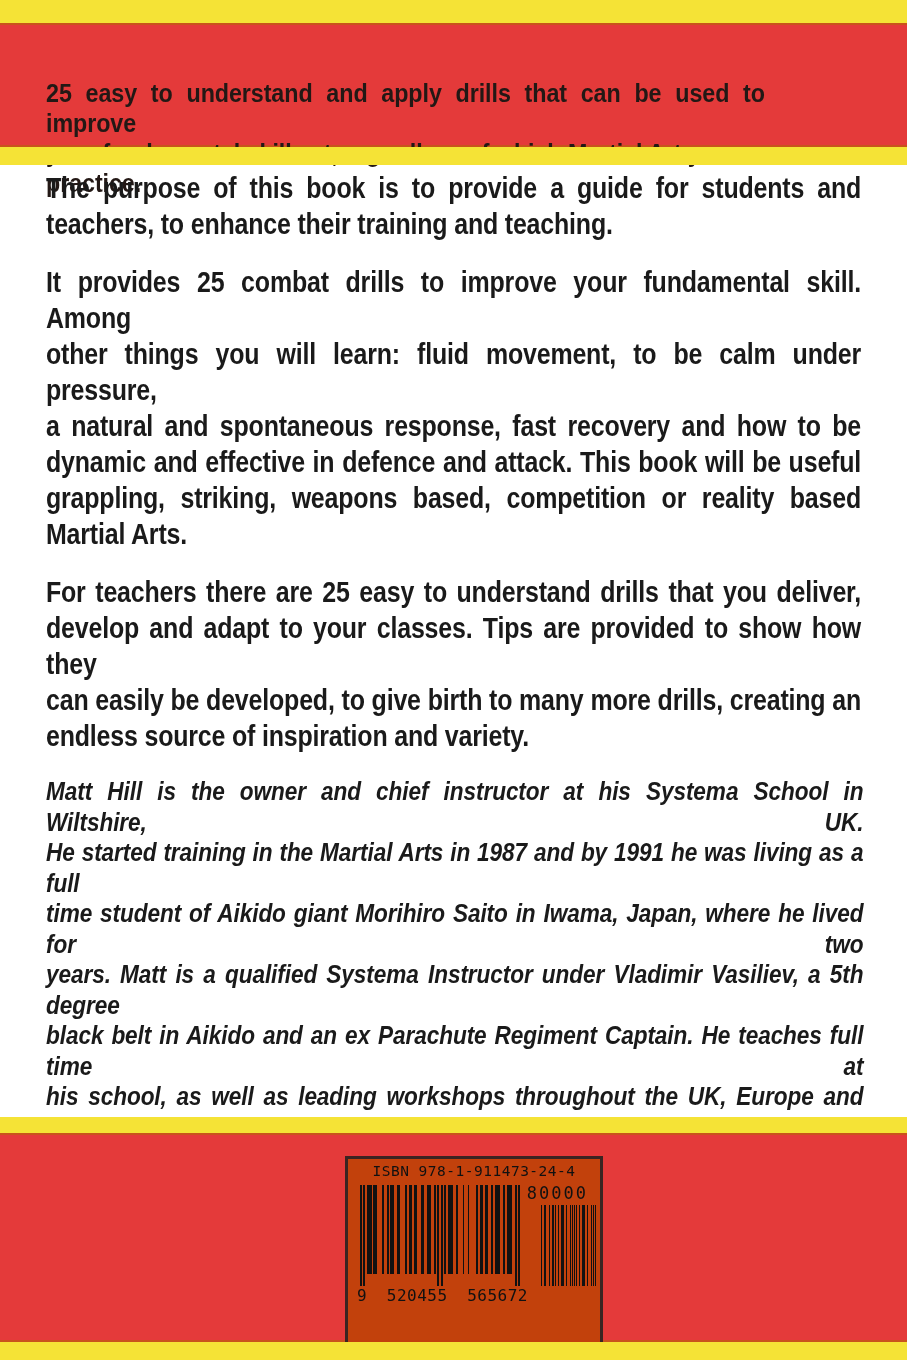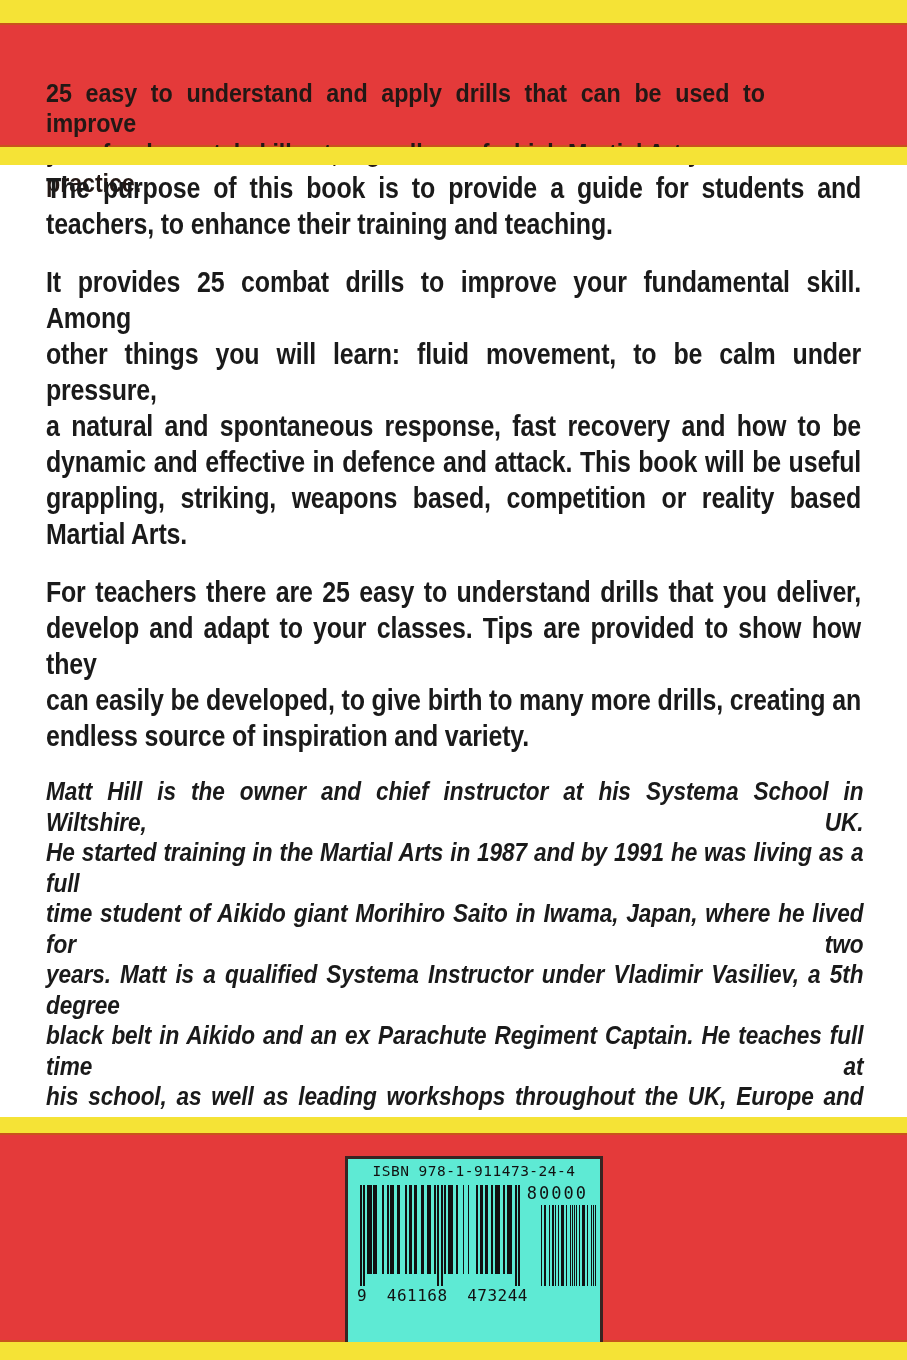--- a/index.html
+++ b/index.html
@@ -149,21 +149,21 @@
     margin: -6px 0 20px 0;
     transform: scaleX(0.87);
     transform-origin: right top;
   }
 
   
   .barcode-box {
     position: absolute;
     left: 345px; top: 1156px;
     width: 258px; height: 197px;
-    background: #5eead4;
+    background: #c2410c;
     border: 3px solid #3A2422;
     box-sizing: border-box;
   }
   .isbn-line {
     position: absolute;
     left: 0; top: 4px;
     width: 100%;
     text-align: center;
     font-family: "DejaVu Sans Mono", "Liberation Mono", monospace;
     font-size: 14.5px;
@@ -344,20 +344,20 @@
         <span class="bar" style="left:75.0000%;width:2.0833%;"></span>
         <span class="bar" style="left:77.0833%;width:2.0833%;"></span>
         <span class="bar" style="left:79.1667%;width:2.0833%;"></span>
         <span class="bar" style="left:83.3333%;width:2.0833%;"></span>
         <span class="bar" style="left:91.6667%;width:2.0833%;"></span>
         <span class="bar" style="left:93.7500%;width:2.0833%;"></span>
         <span class="bar" style="left:97.9167%;width:2.0833%;"></span>
       </div>
     <div class="ean-digits">
       <span class="d-lead">9</span>
-      <span>461168</span>
-      <span>473244</span>
+      <span>520455</span>
+      <span>565672</span>
     </div>
   </div>
 
   <div class="band-yellow-bottom"></div>
 
 </div>
 
 </body></html>

